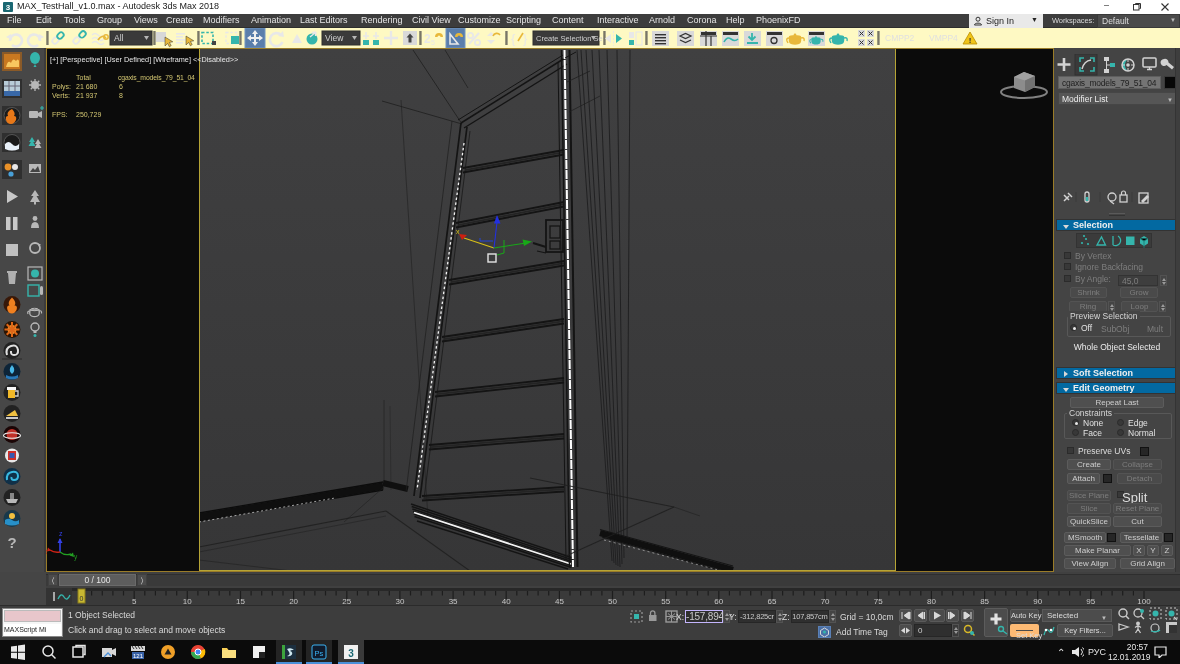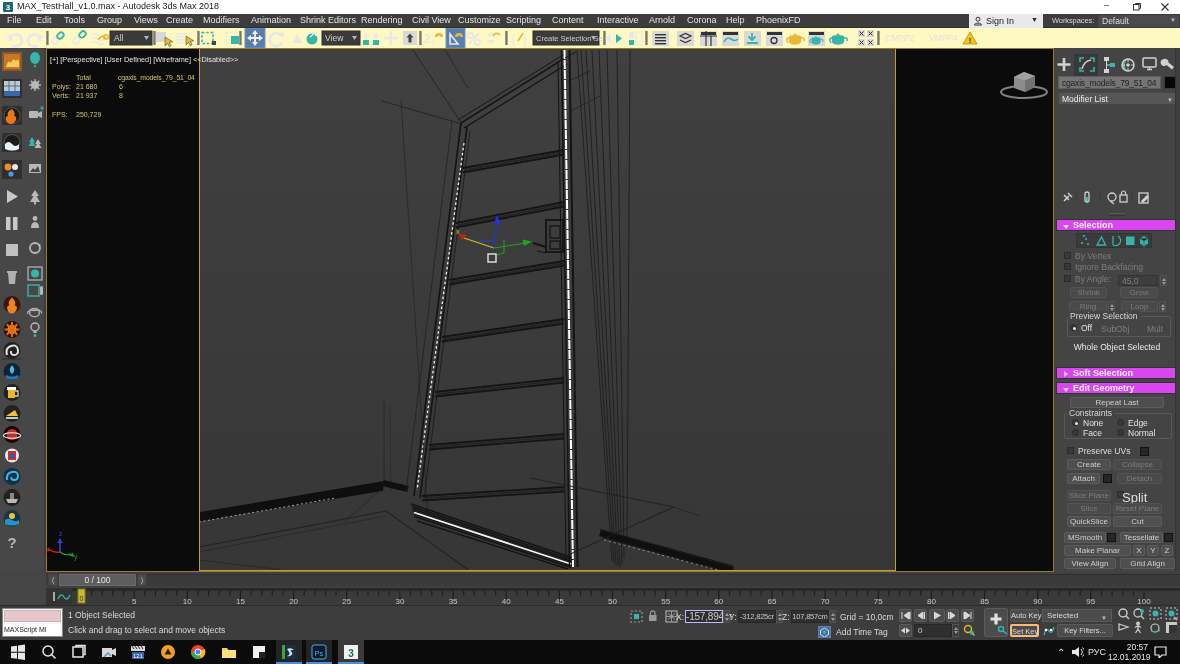--- a/index.html
+++ b/index.html
@@ -37,21 +37,21 @@
 #trackleft { top:572px; left:0; width:46px; height:33px; background:#454545; }
 
 #statusbar { top:605px; left:0; width:1180px; height:35px; background:#3d3d3d; }
 
 #taskbar { top:640px; left:0; width:1180px; height:24px; background:#0b0b0b; }
 
 .btn { position:absolute; background:#4f4f4f; border:1px solid #5c5c5c;
   border-radius:2px; color:#cecece; font-size:8px; text-align:center; height:11px; line-height:10px;
   white-space:nowrap; overflow:hidden; }
 .btn.dis { color:#7e7e7e; background:#4a4a4a; border-color:#535353; }
-.rollhead { position:absolute; left:2px; width:121px; height:12px; background:#d946ef;
+.rollhead { position:absolute; left:2px; width:121px; height:12px; background:#0369a1;
   border:1px solid #333; color:#efefef; font-weight:bold; font-size:9px; line-height:11px;padding-left:9px; }
 .grp { position:absolute; border:1px solid #585858; border-radius:2px; }
 .glab { position:absolute; background:#444444; padding:0 2px; font-size:8.5px; color:#d6d6d6; }
 .radio { position:absolute; width:7px; height:7px; border-radius:50%;
   background:#383838; border:1px solid #2b2b2b; }
 .radio.on::after { content:""; position:absolute; left:1.5px; top:1.5px; width:3px; height:3px;
   border-radius:50%; background:#e8e8e8; }
 .check { position:absolute; width:7px; height:7px; background:#383838; border:1px solid #2b2b2b; }
 .sbox { position:absolute; width:9px; height:9px; background:#262626; border:1px solid #111; }
 .ptext { position:absolute; white-space:nowrap; }
@@ -84,21 +84,21 @@
 
 <div id="menubar" class="abs">
   <span class="mi" style="left:7px">File</span>
   <span class="mi" style="left:36px">Edit</span>
   <span class="mi" style="left:64px">Tools</span>
   <span class="mi" style="left:97px">Group</span>
   <span class="mi" style="left:134px">Views</span>
   <span class="mi" style="left:166px">Create</span>
   <span class="mi" style="left:203px">Modifiers</span>
   <span class="mi" style="left:251px">Animation</span>
-  <span class="mi" style="left:300px">Shrink Editors</span>
+  <span class="mi" style="left:300px">Last Editors</span>
   <span class="mi" style="left:361px">Rendering</span>
   <span class="mi" style="left:412px">Civil View</span>
   <span class="mi" style="left:458px">Customize</span>
   <span class="mi" style="left:506px">Scripting</span>
   <span class="mi" style="left:552px">Content</span>
   <span class="mi" style="left:597px">Interactive</span>
   <span class="mi" style="left:649px">Arnold</span>
   <span class="mi" style="left:687px">Corona</span>
   <span class="mi" style="left:726px">Help</span>
   <span class="mi" style="left:756px">PhoenixFD</span>
@@ -848,21 +848,21 @@
         <path d="M8.5 7.5 l4 4" stroke="#d8b828" stroke-width="1.5"></path>
         <circle cx="10" cy="9" r="2" fill="#35b5ac"></circle>
       </svg>
 <div class="abs" style="left:984px;top:3px;width:24px;height:29px;background:#4c4c4c;border:1px solid #5c5c5c;border-radius:2px"></div>
 <svg class="abs" style="left:984px;top:3px" width="24" height="29">
         <path d="M12 5.5 v11 M6.5 11 h11" stroke="#e2e2e2" stroke-width="3.2"></path>
         <circle cx="17" cy="21" r="2.5" fill="none" stroke="#35b5ac" stroke-width="1.4"></circle>
         <path d="M19 23 l4 3" stroke="#35b5ac" stroke-width="1.4"></path>
       </svg>
 <div class="abs" style="left:1010px;top:4px;width:29px;height:13px;background:#4c4c4c;border:1px solid #5a5a5a;border-radius:2px;color:#dcdcdc;font-size:7.5px;text-align:center;line-height:12px;white-space:nowrap">Auto Key</div>
-<div class="abs" style="left:1010px;top:19px;width:29px;height:13px;background:#4c4c4c;border:2px solid #fdba74;border-radius:2px;color:#dcdcdc;font-size:7.5px;text-align:center;line-height:12px;white-space:nowrap">Set Key</div>
+<div class="abs" style="left:1010px;top:19px;width:29px;height:13px;background:#4c4c4c;border:6px solid #fdba74;border-radius:2px;color:#dcdcdc;font-size:7.5px;text-align:center;line-height:12px;white-space:nowrap">Set Key</div>
 <div class="abs" style="left:1042px;top:4px;width:70px;height:13px;background:#4c4c4c;border:1px solid #5a5a5a;color:#dcdcdc;font-size:8px;line-height:12px;padding-left:4px">Selected<span class="abs" style="right:4px;top:2px;font-size:6px;color:#bbb">▼</span></div>
 <svg class="abs" style="left:1042px;top:19px" width="14" height="13">
         <path d="M2 11 q2 -8 5 -4 t5 -4" fill="none" stroke="#35b5ac" stroke-width="1.3"></path>
         <circle cx="4" cy="6" r="1.3" fill="#fff"></circle>
         <circle cx="9" cy="6" r="1.3" fill="#fff"></circle>
       </svg>
 <div class="abs" style="left:1057px;top:19px;width:56px;height:13px;background:#4c4c4c;border:1px solid #5a5a5a;border-radius:2px;color:#dcdcdc;font-size:7.5px;text-align:center;line-height:12px;white-space:nowrap">Key Filters...</div>
 <svg class="abs" style="left:1116px;top:2px" width="64" height="31">
 <circle cx="7" cy="6" r="4" fill="none" stroke="#c9c9c9" stroke-width="1.5"></circle>
         <path d="M10 9 l3 3" stroke="#c9c9c9" stroke-width="1.5"></path>

